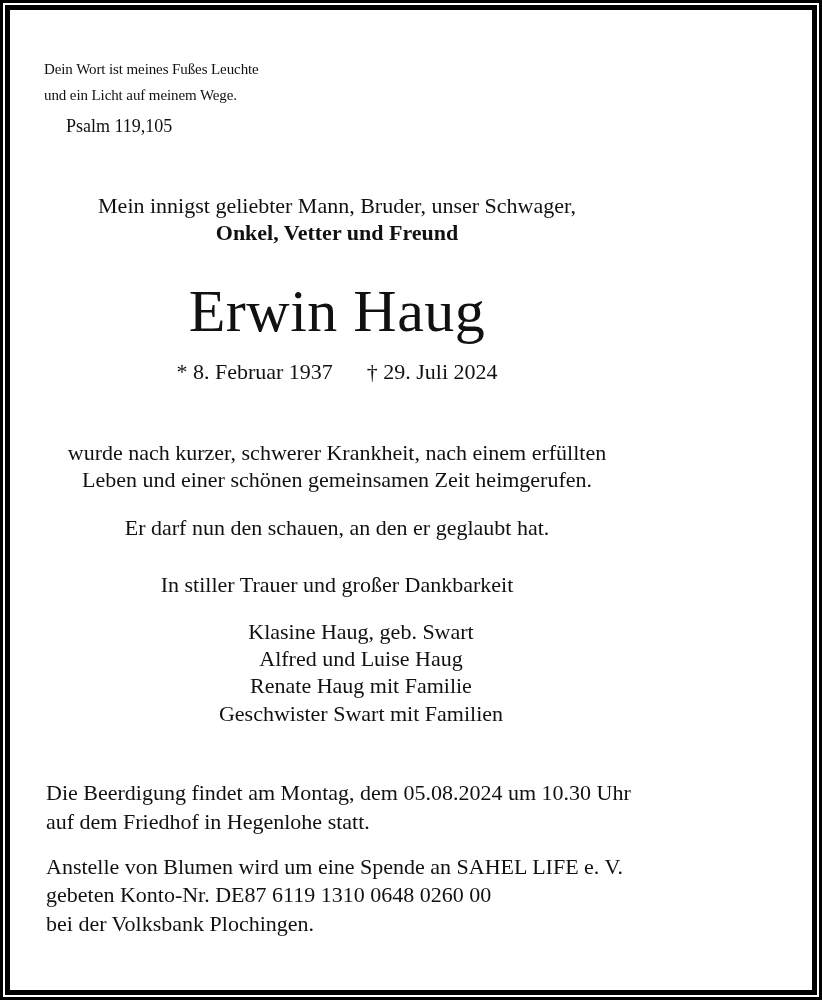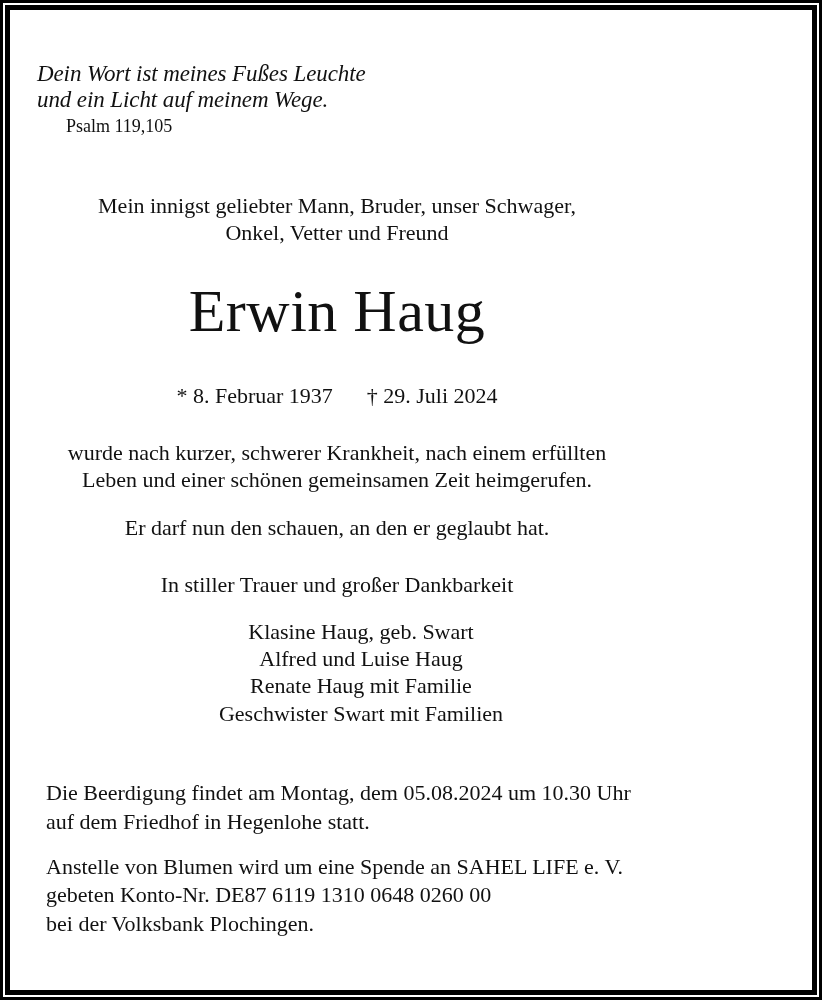--- a/index.html
+++ b/index.html
@@ -33,23 +33,22 @@
       position: absolute;
       white-space: nowrap;
       line-height: 1;
     }
     .center {
       left: 0;
       width: 674px;
       text-align: center;
     }
     .quote {
-      left: 37px;
-      font-style: italic;
-      font-size: 23px;
+      left: 44px;
+      font-size: 15px;
       letter-spacing: -0.1px;
     }
     .psalm {
       left: 47px;
       font-size: 18px;
     }
     .intro { font-size: 22px; }
     .name {
       font-size: 60px;
       letter-spacing: 0.5px;
@@ -72,26 +71,26 @@
 <div class="inner-frame"></div>
 
 <div>
   <div class="line quote" style="top:62px;">Dein Wort ist meines Fußes Leuchte</div>
   <div class="line quote" style="top:88px;">und ein Licht auf meinem Wege.</div>
   <div class="line psalm" style="top:117px;margin-left:19px;">Psalm 119,105</div>
 </div>
 
 <div>
   <div class="line center intro" style="top:195px;">Mein innigst geliebter Mann, Bruder, unser Schwager,</div>
-  <div class="line center intro" style="top:222px;">Onkel, Vetter und Freund</div>
+  <div class="line center intro" style="top:222px;font-weight:bold;">Onkel, Vetter und Freund</div>
 </div>
 
 <div class="line center name" style="top:281px;">Erwin Haug</div>
 
-<div class="line center dates" style="top:361px;margin-top:24px;">
+<div class="line center dates" style="top:361px;">
   <span>* 8. Februar 1937</span><span class="gap"></span><span>† 29. Juli 2024</span>
 </div>
 
 <div>
   <div class="line center body-text" style="top:442px;">wurde nach kurzer, schwerer Krankheit, nach einem erfüllten</div>
   <div class="line center body-text" style="top:469px;">Leben und einer schönen gemeinsamen Zeit heimgerufen.</div>
   <div class="line center body-text" style="top:473px;margin-top:44px;">Er darf nun den schauen, an den er geglaubt hat.</div>
 </div>
 
 <div>

